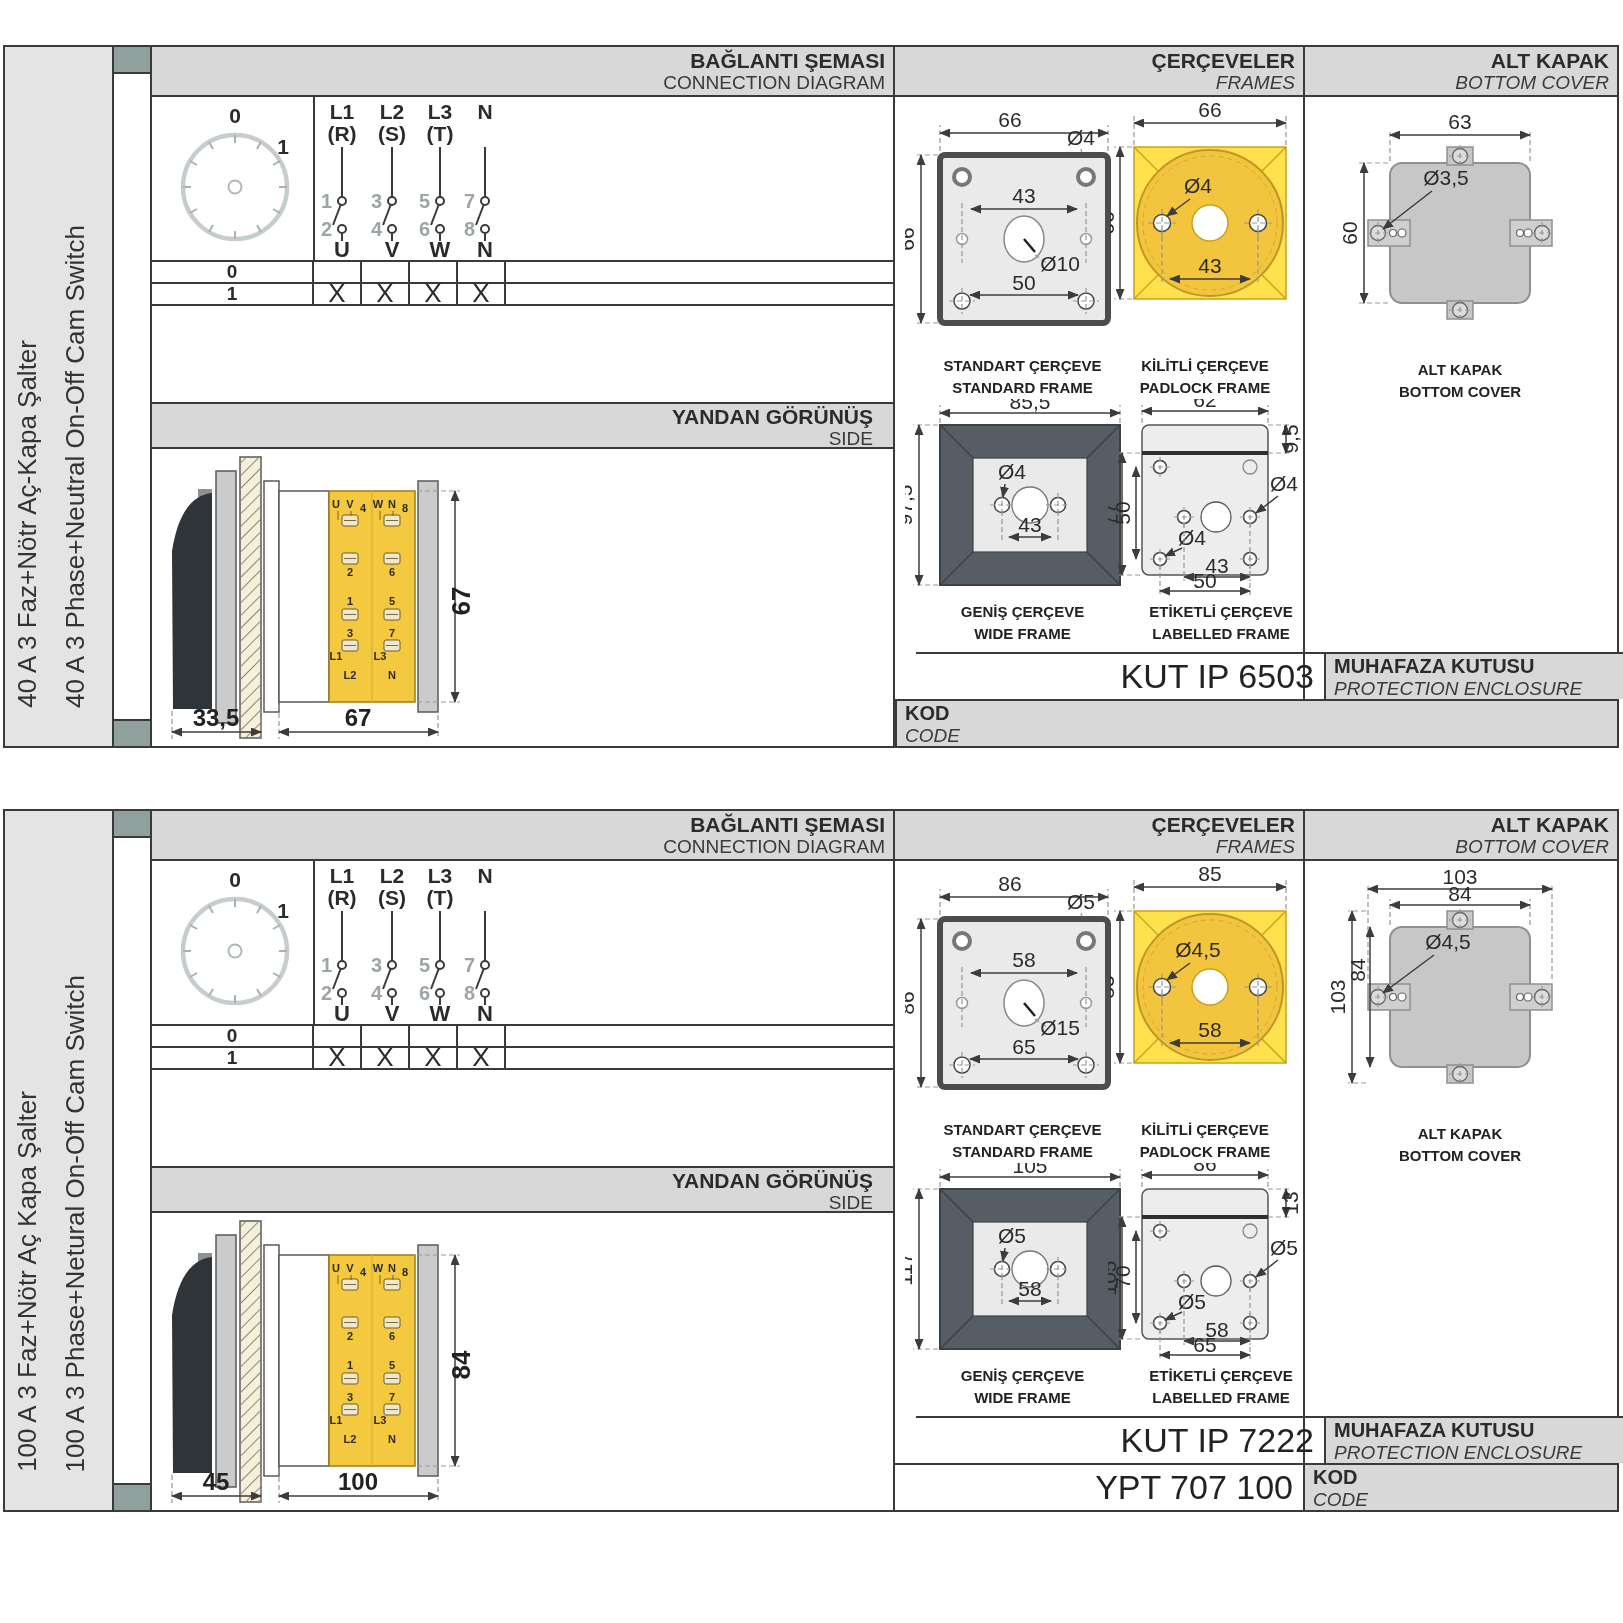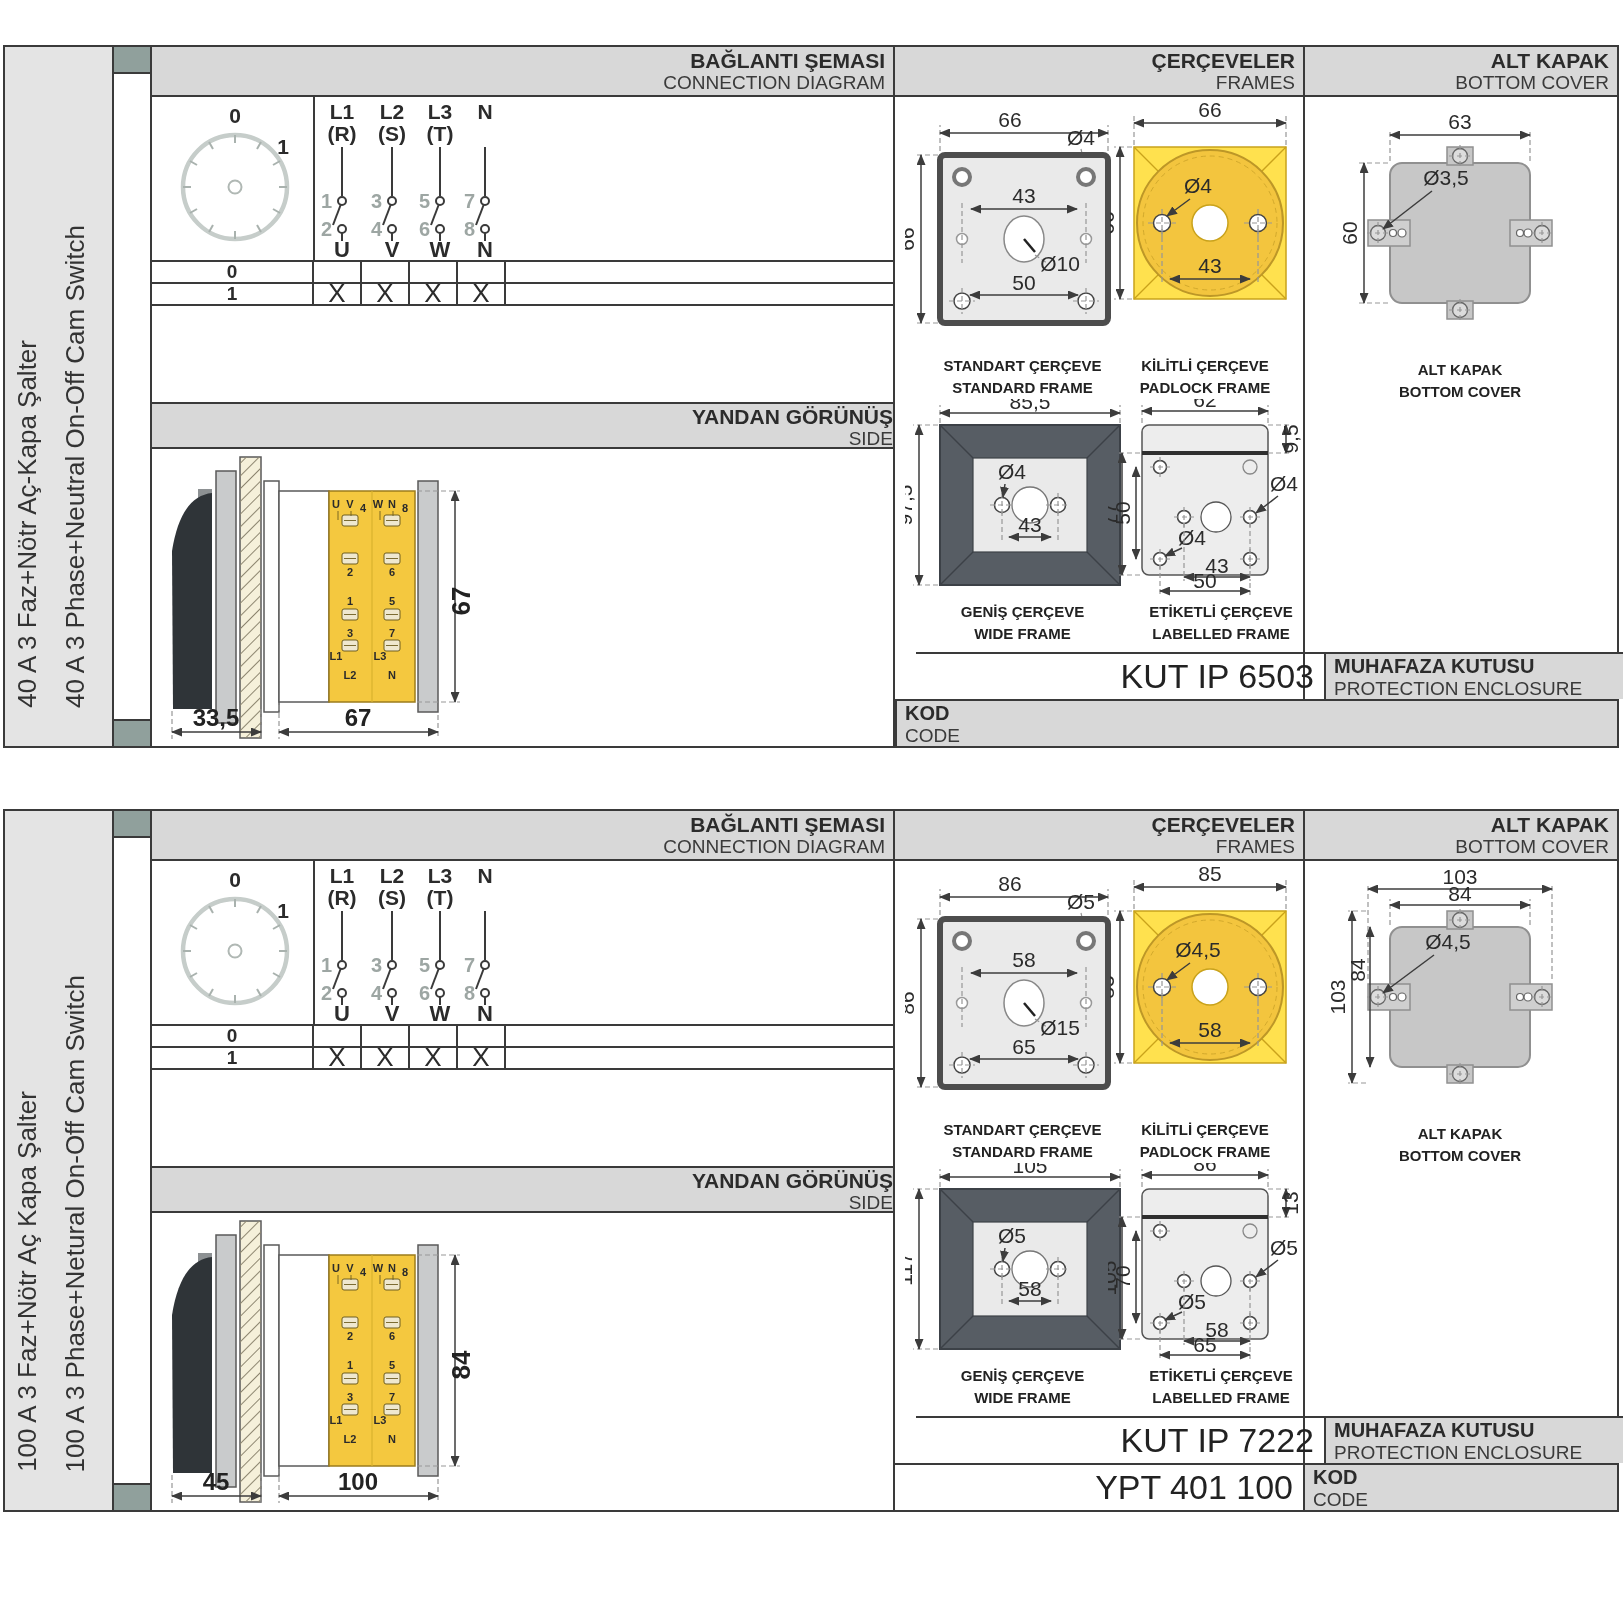--- a/index.html
+++ b/index.html
@@ -16,33 +16,33 @@
   .sq{position:absolute;left:0;width:36px;height:25px;background:#90a09c;}
   .sq-top{top:0;border-bottom:2px solid #3a3a3a;}
   .sq-bot{bottom:0;border-top:2px solid #3a3a3a;}
   .content{position:absolute;left:147px;top:0;width:1419px;height:699px;}
   .content > *{position:absolute;}
   .hdr{top:0;height:50px;background:#d8d8d8;border-bottom:2px solid #3a3a3a;box-sizing:border-box;
        text-align:right;padding:2px 8px 0 0;}
   .hdr1{left:0;width:741px;} .hdr2{left:743px;width:408px;} .hdr3{left:1153px;width:312px;}
   .htr{font-weight:bold;font-size:21px;line-height:23px;color:#2b2b2b;}
   .hen{font-size:19px;line-height:21px;color:#3a3a3a;}
-  .it{}
+  .it{font-style:italic;}
   .vline{top:0;width:0;height:699px;border-right:2px solid #3a3a3a;}
   .vlA{left:741px;} .vlB{left:1151px;}
   .conn-svg{left:0;top:50px;width:741px;height:163px;}
   .ct{left:0;top:213px;width:741px;box-sizing:border-box;border-bottom:2px solid #3a3a3a;}
   .ct-row{display:flex;height:22px;box-sizing:border-box;border-top:2px solid #3a3a3a;}
   .ct-pos{width:162px;box-sizing:border-box;border-right:2px solid #3a3a3a;text-align:center;
           font-weight:bold;font-size:19px;line-height:20px;}
   .ct-c{width:48px;box-sizing:border-box;border-right:2px solid #3a3a3a;text-align:center;
         font-size:26px;line-height:19px;}
   .ct-f{flex:1;}
   .side-band{left:0;top:355px;width:741px;height:47px;background:#d8d8d8;box-sizing:border-box;
-             border-top:2px solid #3a3a3a;border-bottom:2px solid #3a3a3a;text-align:right;padding:1px 0 0 0;}
+             border-top:2px solid #3a3a3a;border-bottom:2px solid #3a3a3a;text-align:right;padding:1px 20px 0 0;}
   .side-svg{left:0;top:402px;width:741px;height:297px;}
   .f-std{left:753px;top:56px;width:235px;height:250px;}
   .f-pad{left:958px;top:56px;width:190px;height:250px;}
   .f-wide{left:753px;top:352px;width:235px;height:198px;}
   .f-lab{left:956px;top:352px;width:195px;height:198px;}
   .f-cov{left:1178px;top:56px;width:260px;height:250px;}
   .fcap{text-align:center;font-weight:bold;font-size:15px;line-height:22px;color:#222;}
   .cap-std{left:753px;top:308px;width:235px;}
   .cap-pad{left:948px;top:308px;width:210px;text-align:center;}
   .cap-wide{left:753px;top:554px;width:235px;}
@@ -885,20 +885,20 @@
     </div>
 
     <div class="code-row cr1">
       <div class="code-val">KUT IP 7222</div>
       <div class="code-desc">
         <div class="htr" style="font-size:20px">MUHAFAZA KUTUSU</div>
         <div class="hen it">PROTECTION ENCLOSURE</div>
       </div>
     </div>
     <div class="code-row cr2">
-      <div class="code-val">YPT 401 100</div>
+      <div class="code-val">YPT 707 100</div>
       <div class="code-desc">
         <div class="htr" style="font-size:20px">KOD</div>
         <div class="hen it">CODE</div>
       </div>
     </div>
   </div>
 </div>
 
 </body></html>

